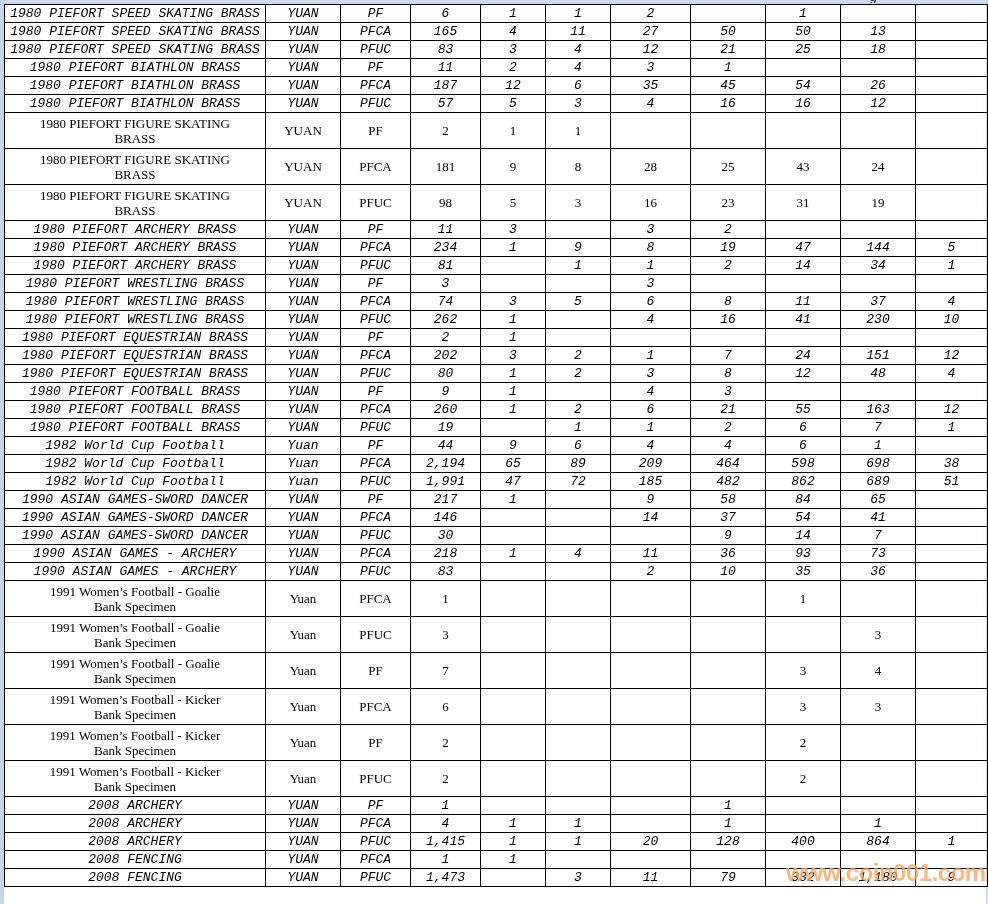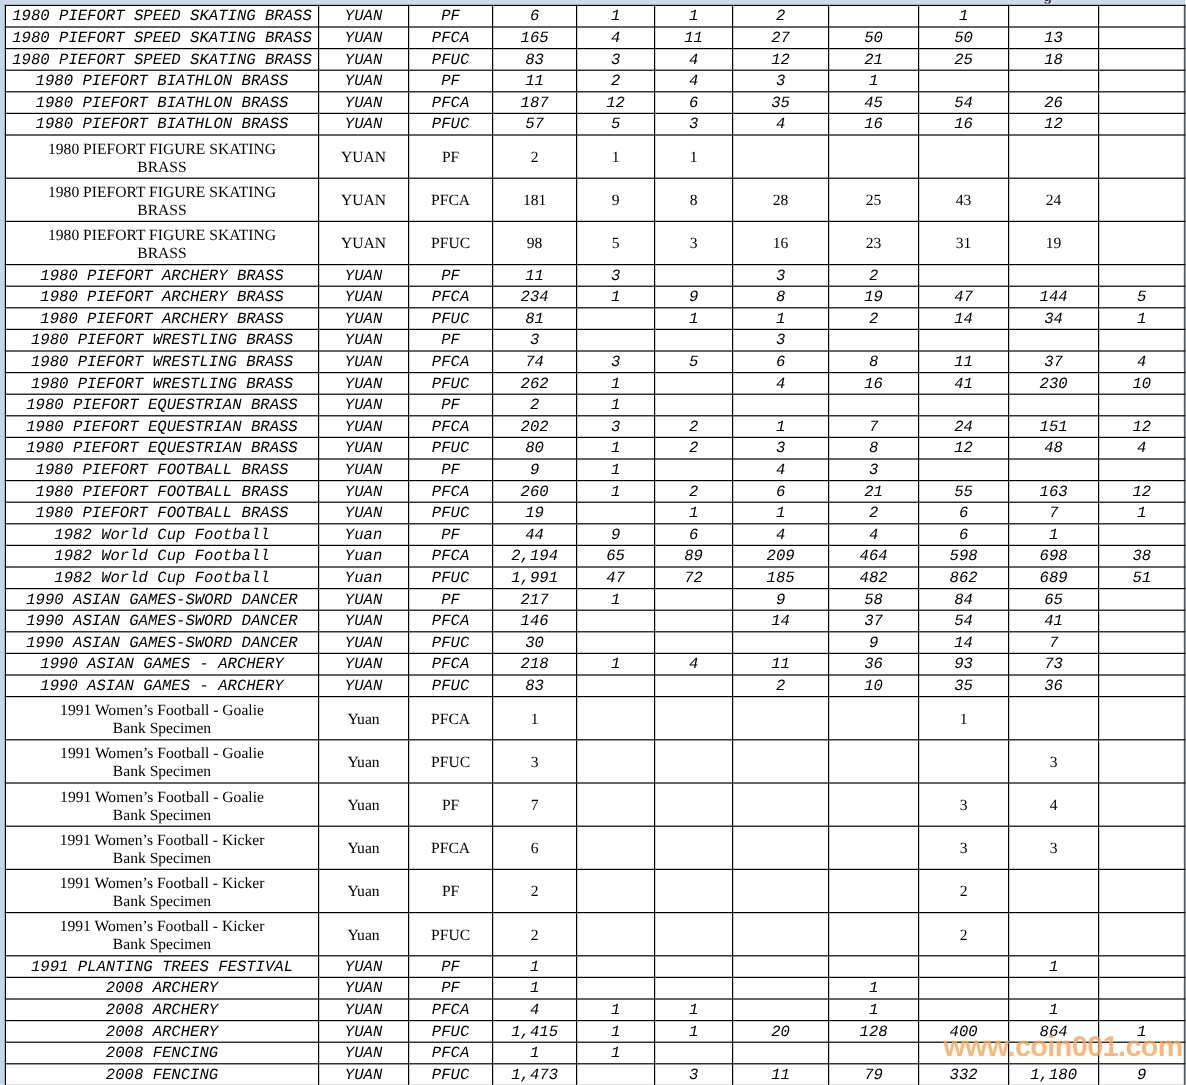--- a/index.html
+++ b/index.html
@@ -540,33 +540,20 @@
     <td class="c-num">2</td>
     <td class="c-num"></td>
     <td class="c-num"></td>
     <td class="c-num"></td>
     <td class="c-num"></td>
     <td class="c-num">2</td>
     <td class="c-num"></td>
     <td class="c-num"></td>
   </tr>
       <tr class="single">
-    <td class="c-name">1991 PLANTING TREES FESTIVAL</td>
-    <td class="c-cur">YUAN</td>
-    <td class="c-grade">PF</td>
-    <td class="c-num">1</td>
-    <td class="c-num"></td>
-    <td class="c-num"></td>
-    <td class="c-num"></td>
-    <td class="c-num"></td>
-    <td class="c-num"></td>
-    <td class="c-num">1</td>
-    <td class="c-num"></td>
-  </tr>
-      <tr class="single">
     <td class="c-name">2008 ARCHERY</td>
     <td class="c-cur">YUAN</td>
     <td class="c-grade">PF</td>
     <td class="c-num">1</td>
     <td class="c-num"></td>
     <td class="c-num"></td>
     <td class="c-num"></td>
     <td class="c-num">1</td>
     <td class="c-num"></td>
     <td class="c-num"></td>

